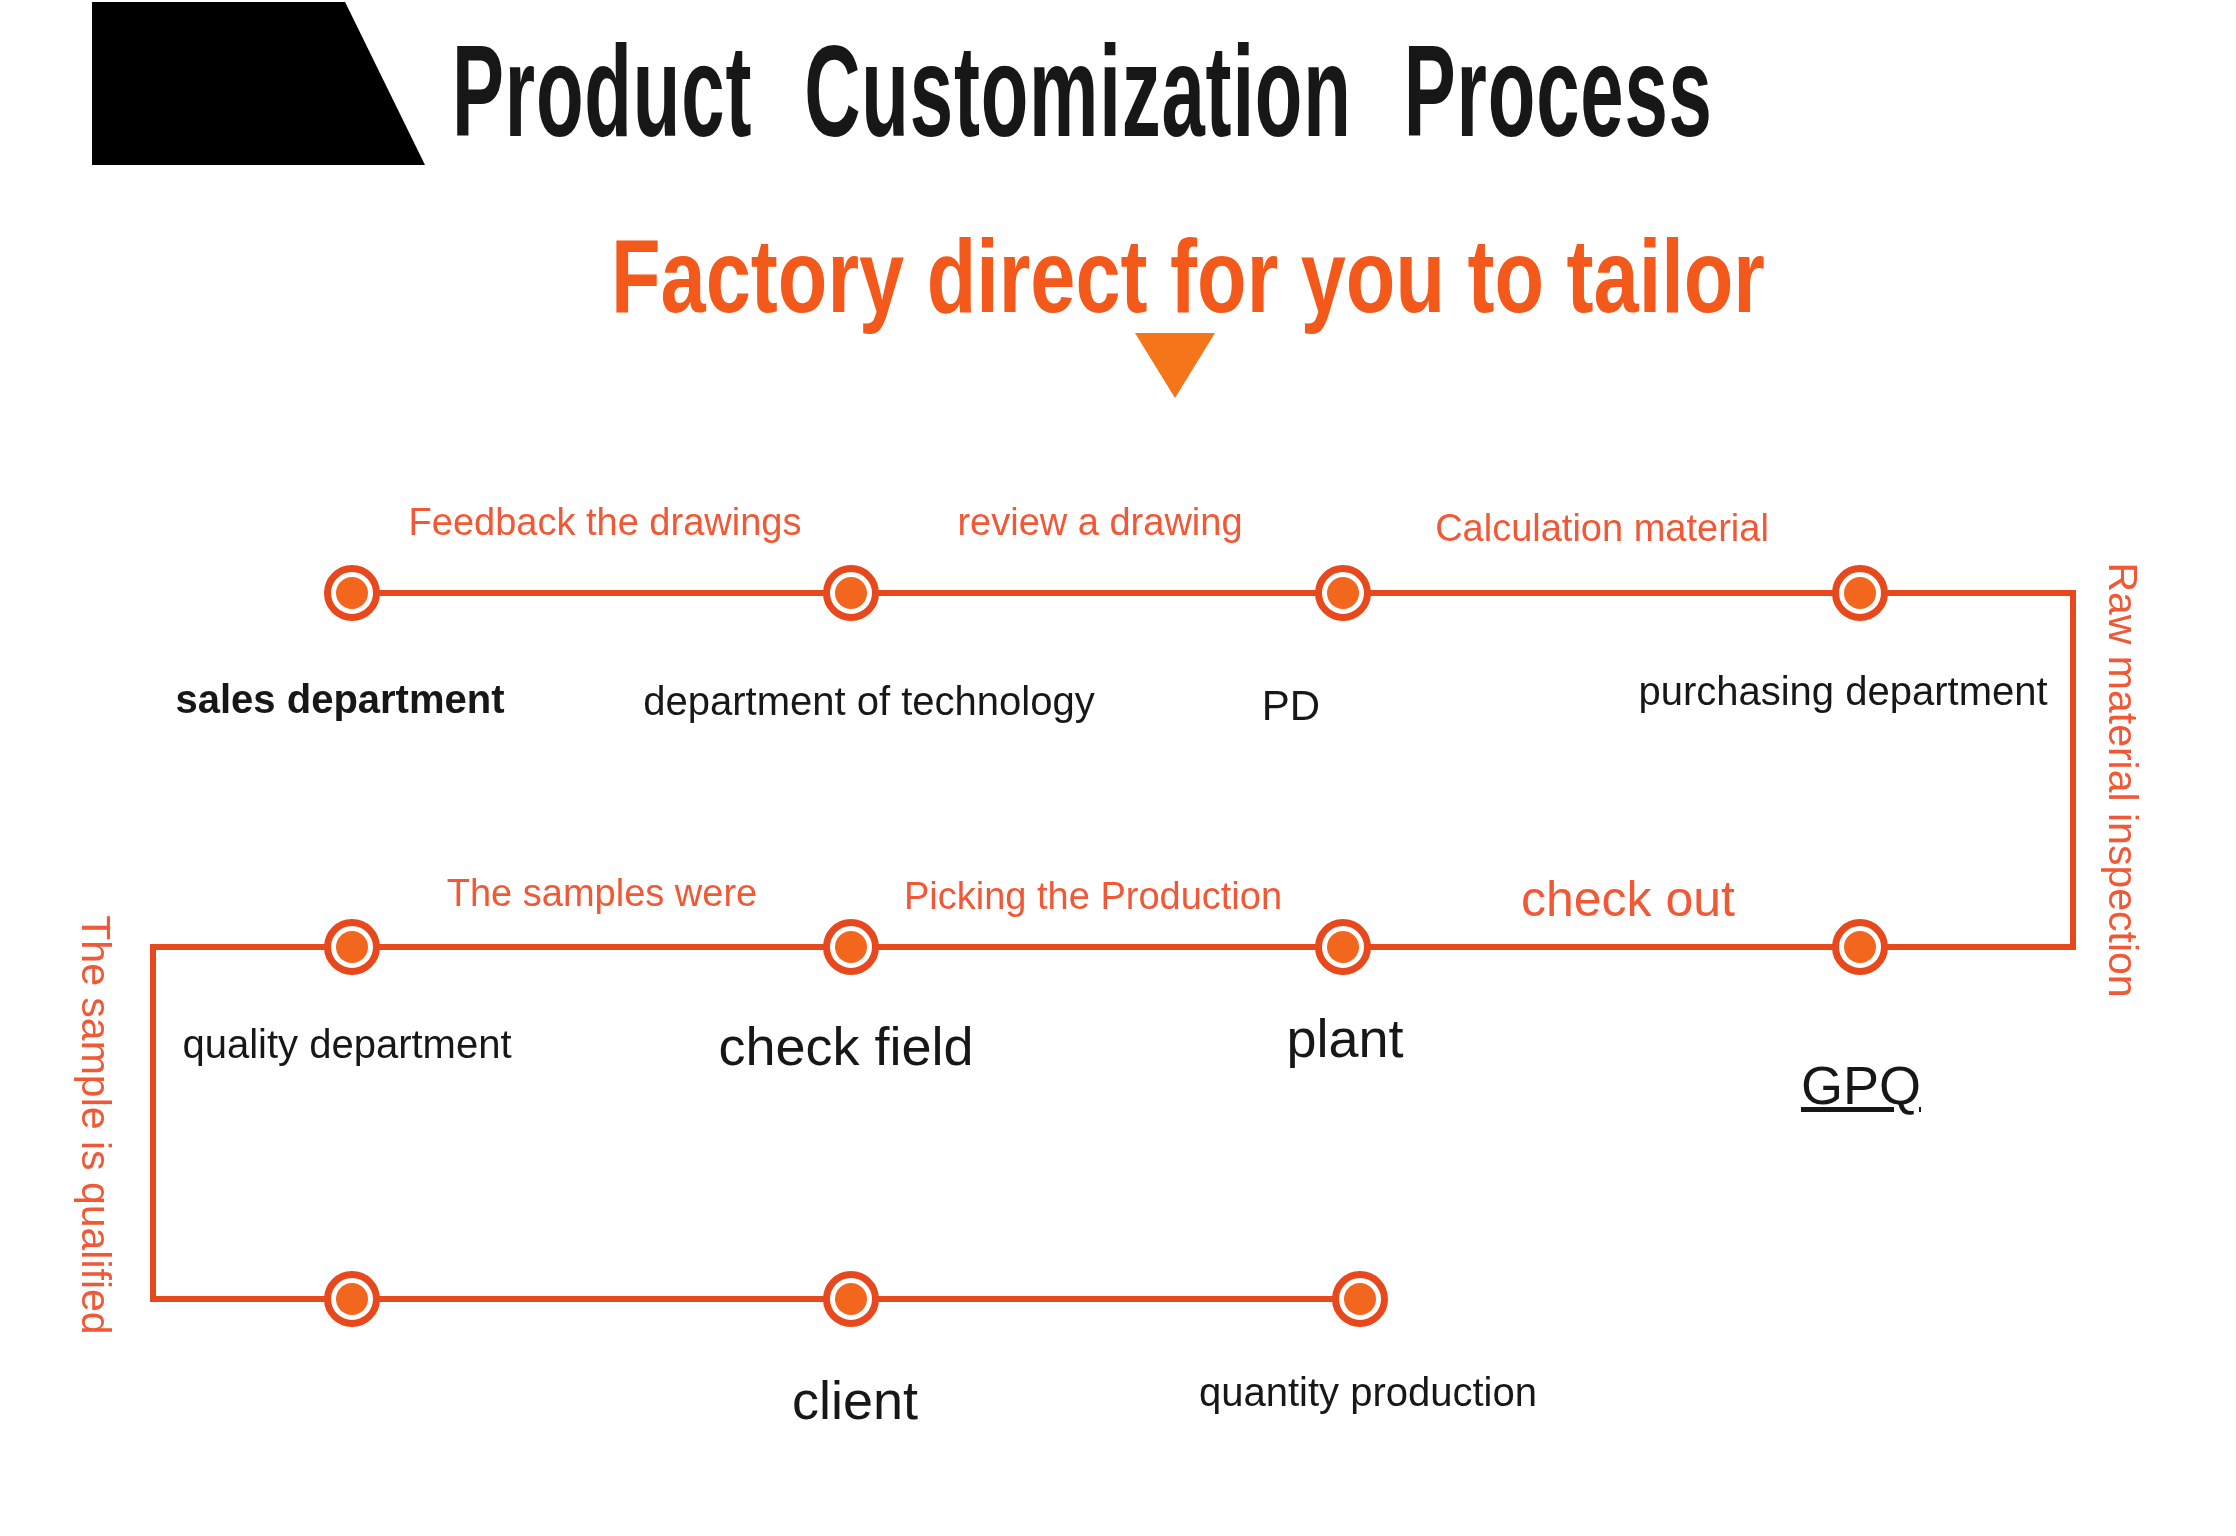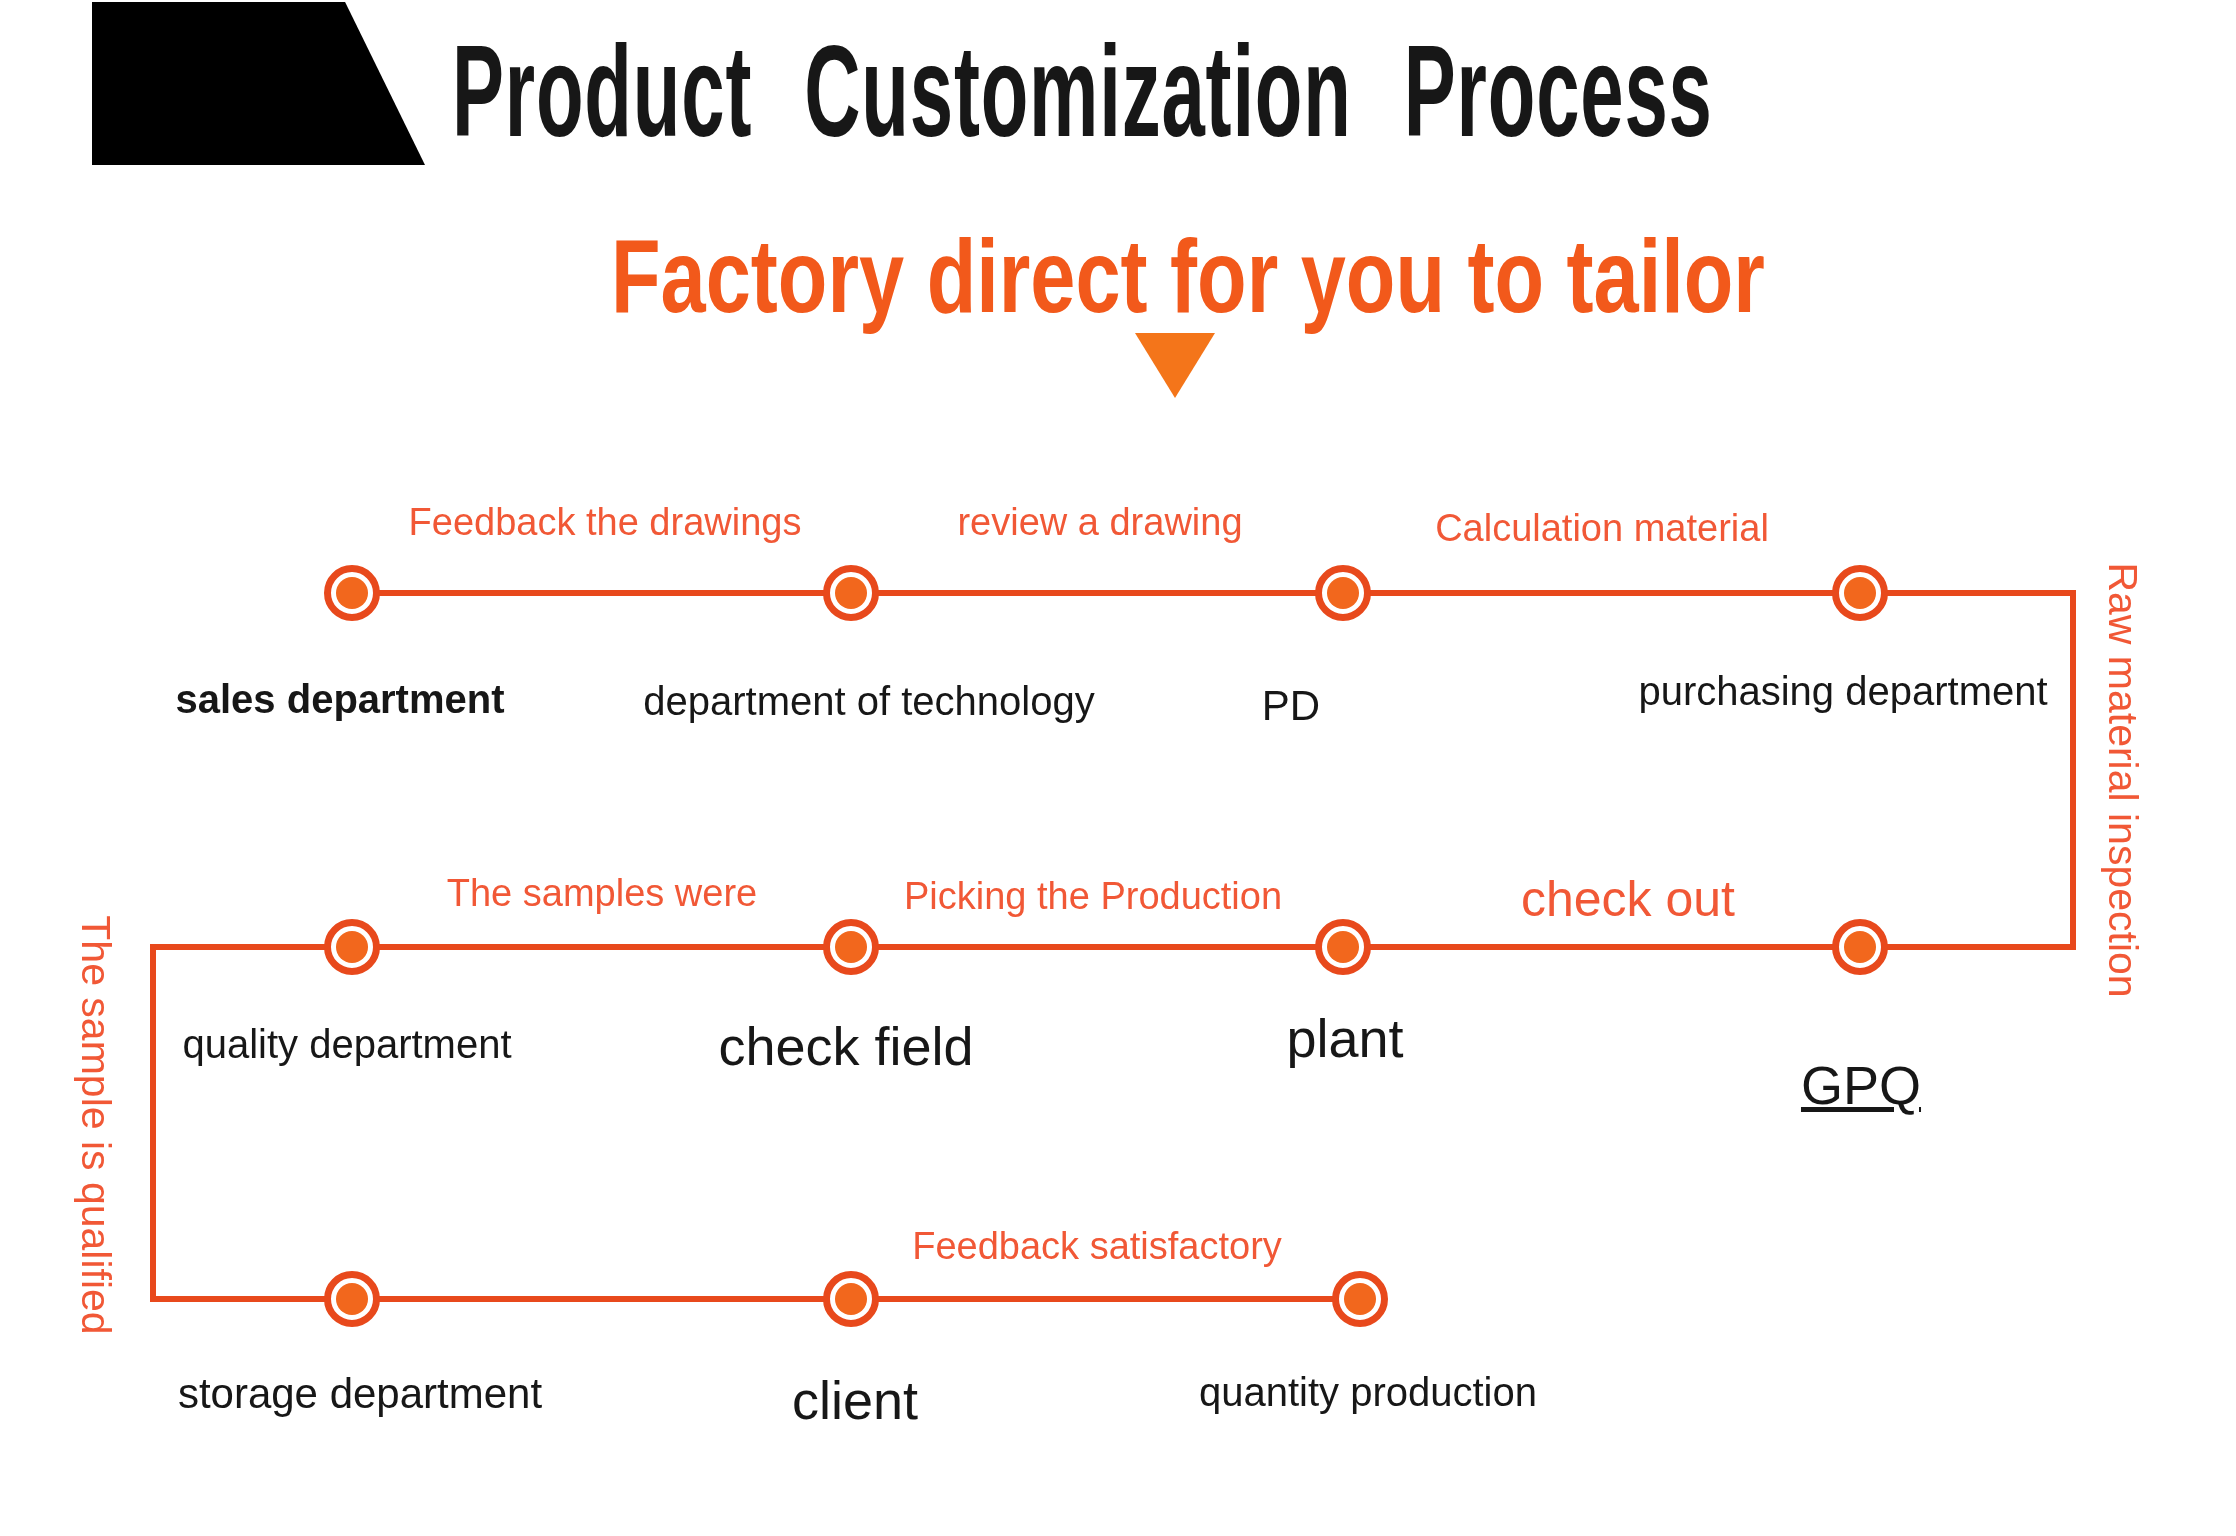--- a/index.html
+++ b/index.html
@@ -105,32 +105,30 @@
   <div class="node" style="left:1332px;top:1271px;"></div>
 
   <span class="elabel" style="left:605px;top:522px;">Feedback the drawings</span>
   <span class="elabel" style="left:1100px;top:522px;">review a drawing</span>
   <span class="elabel" style="left:1602px;top:528px;">Calculation material</span>
 
   <span class="elabel" style="left:602px;top:893px;">The samples were</span>
   <span class="elabel" style="left:1093px;top:896px;">Picking the Production</span>
   <span class="elabel big" style="left:1628px;top:899px;">check out</span>
 
-  <span class="elabel" style="left:1097px;top:1246px;">Feedback satisfactory</span>
 
   <span class="nlabel" style="left:340px;top:699px;font-weight:bold;">sales department</span>
   <span class="nlabel" style="left:869px;top:701px;">department of technology</span>
   <span class="nlabel big" style="left:1291px;top:706px;font-size:42px;">PD</span>
   <span class="nlabel" style="left:1843px;top:691px;">purchasing department</span>
 
   <span class="nlabel" style="left:347px;top:1044px;">quality department</span>
   <span class="nlabel big" style="left:846px;top:1046px;">check field</span>
   <span class="nlabel big" style="left:1345px;top:1038px;">plant</span>
   <span class="nlabel big" style="left:1861px;top:1085px;text-decoration:underline;">GPQ</span>
 
-  <span class="nlabel" style="left:360px;top:1394px;font-size:42px;">storage department</span>
   <span class="nlabel big" style="left:855px;top:1400px;">client</span>
   <span class="nlabel" style="left:1368px;top:1392px;">quantity production</span>
 
   <span class="side-label" style="left:2122px;top:780px;">Raw material inspection</span>
   <span class="side-label" style="left:95px;top:1125px;">The sample is qualified</span>
 
 </div>
 
 </body></html>

